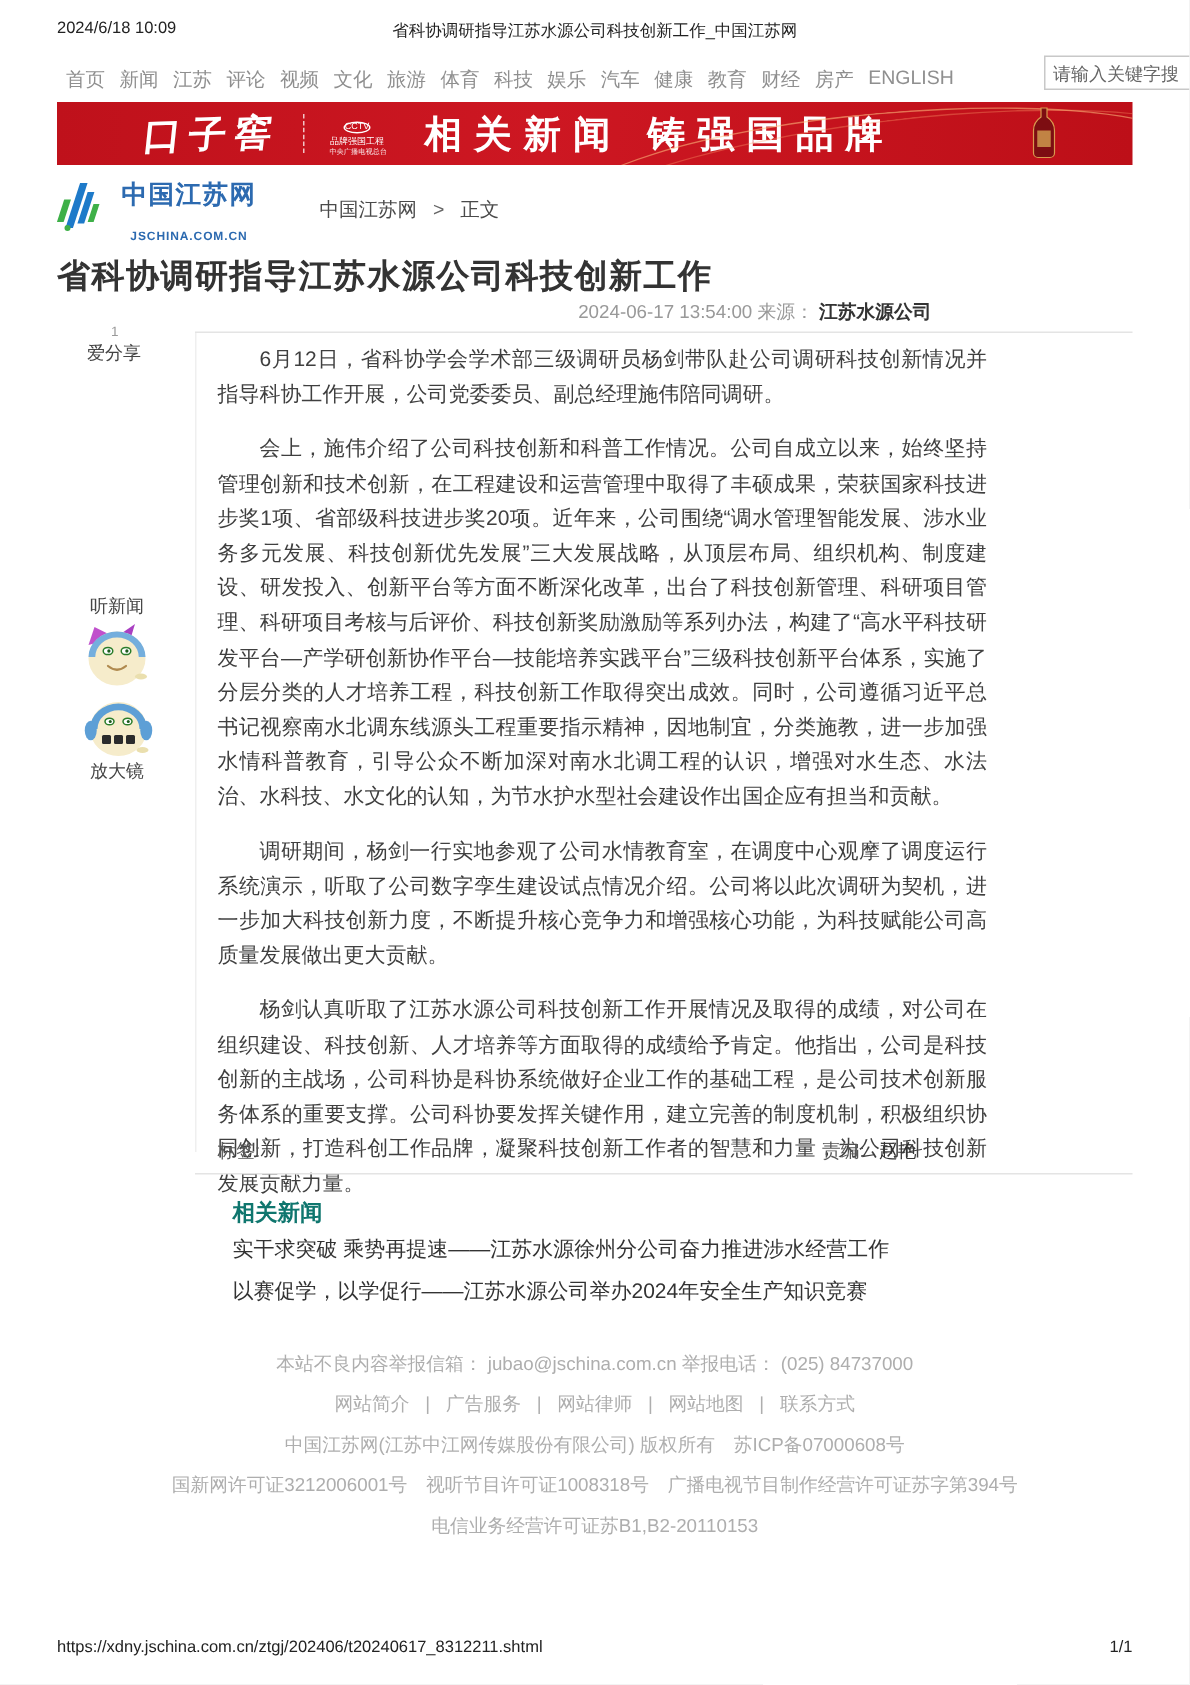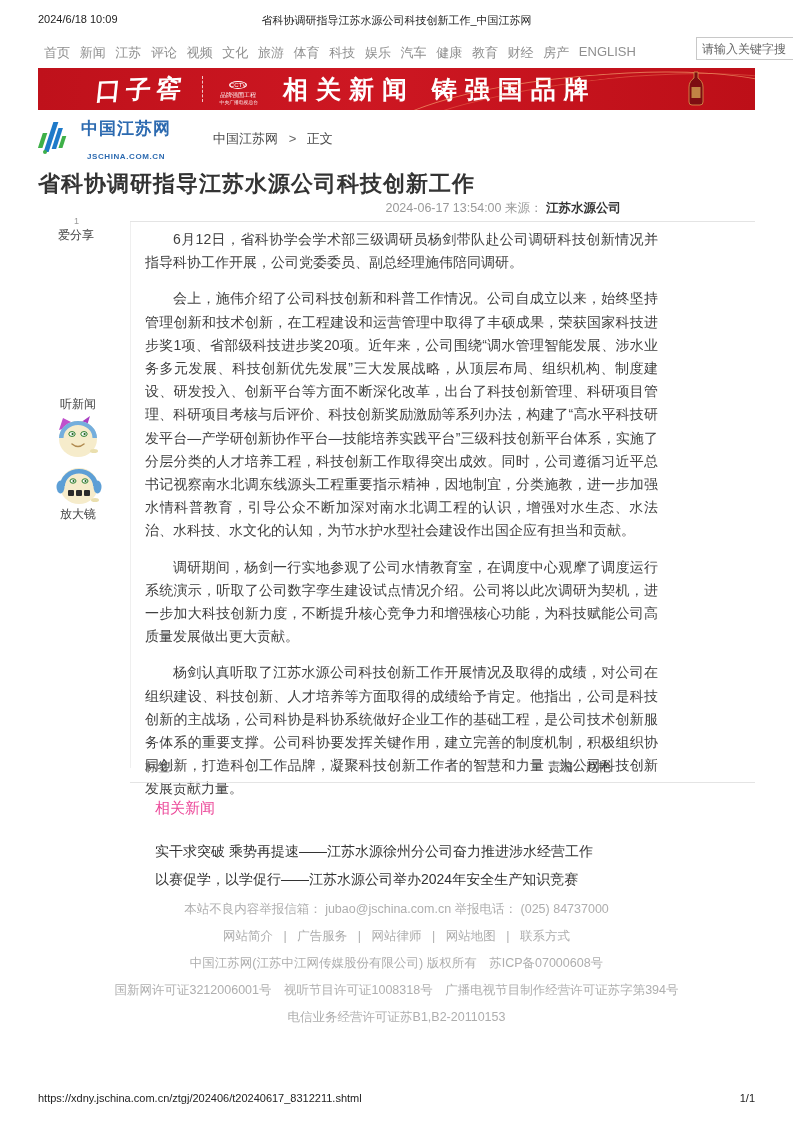--- a/index.html
+++ b/index.html
@@ -80,21 +80,21 @@
     line-height:23.2px; color:#3f3f3f; text-align:justify; }
   .content p { margin:0 0 13px; text-indent:2em; }
 
   .tags-row { position:absolute; top:759px; left:145px; width:466px; display:flex;
     justify-content:space-between; font-size:12.5px; color:#555; }
   .editor-name { color:#333; margin-left:6px; }
   .hr2 { position:absolute; top:782px; left:130px; width:625px; border-top:1px solid #e4e4e4; }
 
   
   .related { position:absolute; top:799px; left:155px; width:560px; }
-  .related-heading { font-size:15px; font-weight:400; color:#ec4899; margin-bottom:19px; }
+  .related-heading { font-size:15px; font-weight:700; color:#0f766e; margin-bottom:0; }
   .related-item { font-size:14px; color:#333; line-height:28px; cursor:pointer; }
 
   
   .site-footer { position:absolute; top:896px; left:0; width:793px; text-align:center;
     font-size:12.5px; color:#aeaeae; line-height:27px; }
   .site-footer .f-link { cursor:pointer; }
   .site-footer .f-sep { margin:0 7px; }
   .f-email { cursor:pointer; }
 </style>
 </head>

